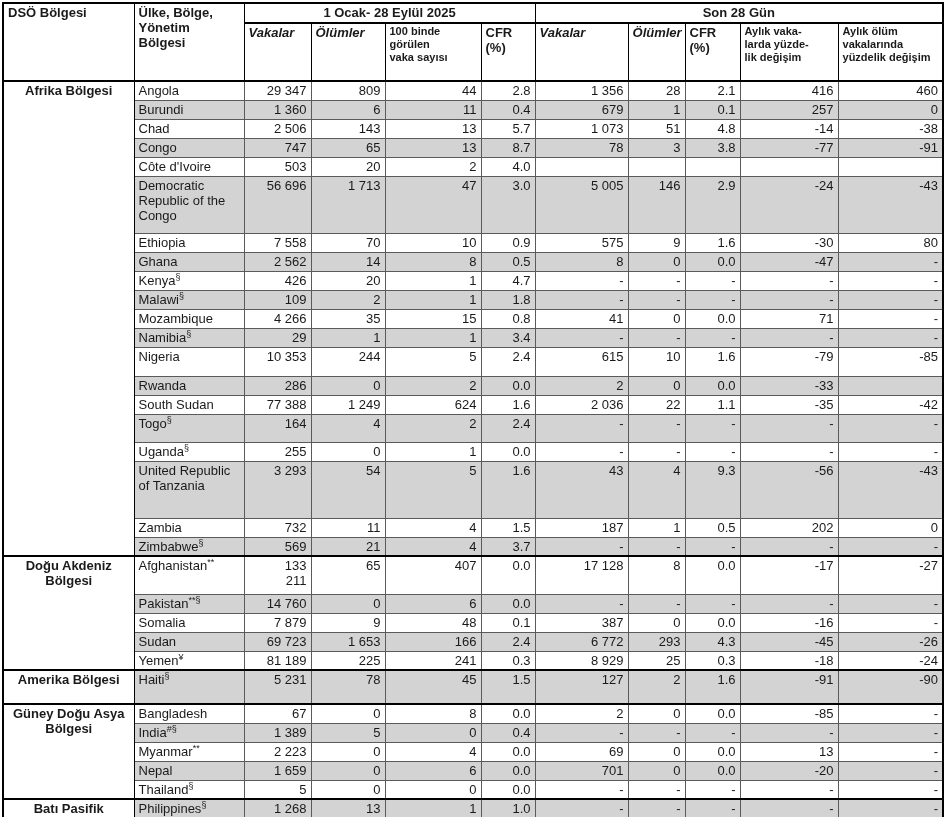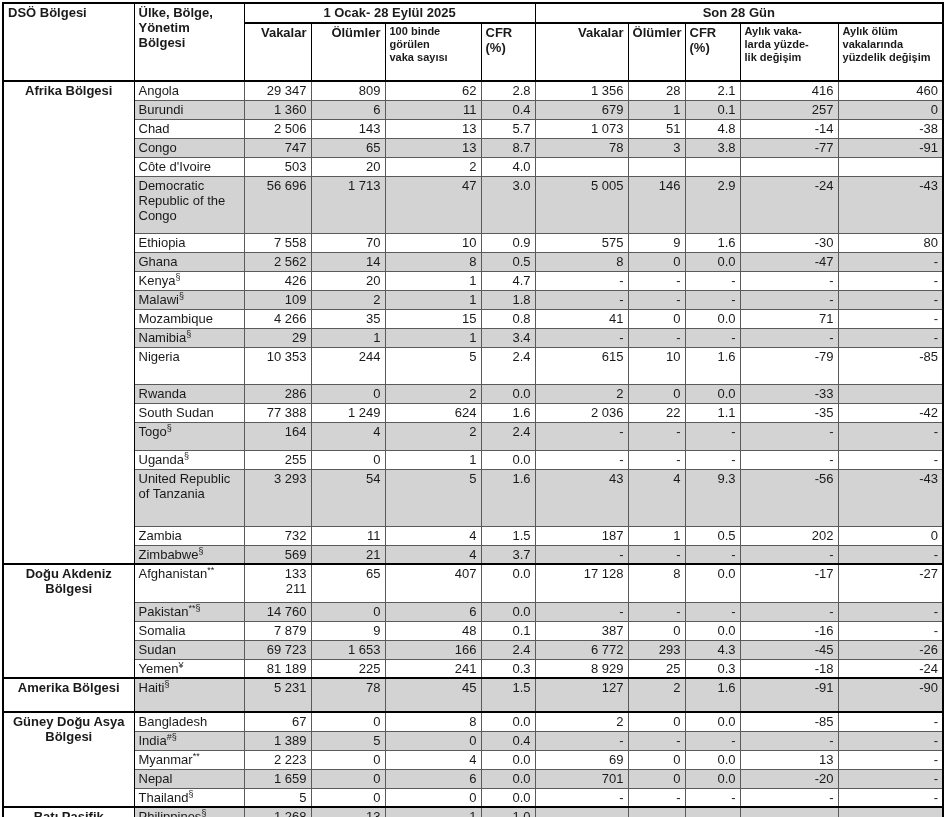--- a/index.html
+++ b/index.html
@@ -19,21 +19,21 @@
     overflow: hidden; box-sizing: border-box;
     color: #1a1a1a;
   }
   thead th {
     border-color: #000; background: #fff;
     font-weight: bold; text-align: left; white-space: pre-line;
   }
   th.group-hdr { text-align: center; border-bottom: 2px solid #000; height: 20px; }
   th.subhead  { border-bottom: 2px solid #000; height: 58px; }
   th.sub-small { font-size: 11px; line-height: 13px; }
-  th.ctr { text-align: right; }
+  th.ctr { text-align: left; font-style: italic; }
   td.dcell { text-align: right; white-space: pre-line; }
   td.country-cell { text-align: left; white-space: normal; }
   td.region-cell {
     font-weight: bold; background: #fff; text-align: center;
     white-space: pre-line; border-right: 1px solid #000;
   }
   tr.shaded td.dcell, tr.shaded td.country-cell { background: #d3d3d3; }
   tr.region-start td { border-top: 2px solid #000; }
   sup { font-size: 9px; line-height: 0; }
 </style>
@@ -82,21 +82,21 @@
 vakalarında
 yüzdelik değişim</th>
       </tr>
     </thead>
     <tbody>
         <tr class="region-start" style="height: 19px;">
           <td rowspan="20" class="region-cell">Afrika Bölgesi</td>
           <td class="country-cell"><span>Angola</span></td>
           <td class="dcell">29 347</td>
           <td class="dcell">809</td>
-          <td class="dcell">62</td>
+          <td class="dcell">44</td>
           <td class="dcell">2.8</td>
           <td class="dcell">1 356</td>
           <td class="dcell">28</td>
           <td class="dcell">2.1</td>
           <td class="dcell">416</td>
           <td class="dcell">460</td>
         </tr>
         <tr class="shaded" style="height: 19px;">
           <td class="country-cell"><span>Burundi</span></td>
           <td class="dcell">1 360</td>
@@ -222,21 +222,21 @@
           <td class="dcell">29</td>
           <td class="dcell">1</td>
           <td class="dcell">1</td>
           <td class="dcell">3.4</td>
           <td class="dcell">-</td>
           <td class="dcell">-</td>
           <td class="dcell">-</td>
           <td class="dcell">-</td>
           <td class="dcell">-</td>
         </tr>
-        <tr style="height: 37px;">
+        <tr style="height: 29px;">
           <td class="country-cell"><span>Nigeria</span></td>
           <td class="dcell">10 353</td>
           <td class="dcell">244</td>
           <td class="dcell">5</td>
           <td class="dcell">2.4</td>
           <td class="dcell">615</td>
           <td class="dcell">10</td>
           <td class="dcell">1.6</td>
           <td class="dcell">-79</td>
           <td class="dcell">-85</td>

